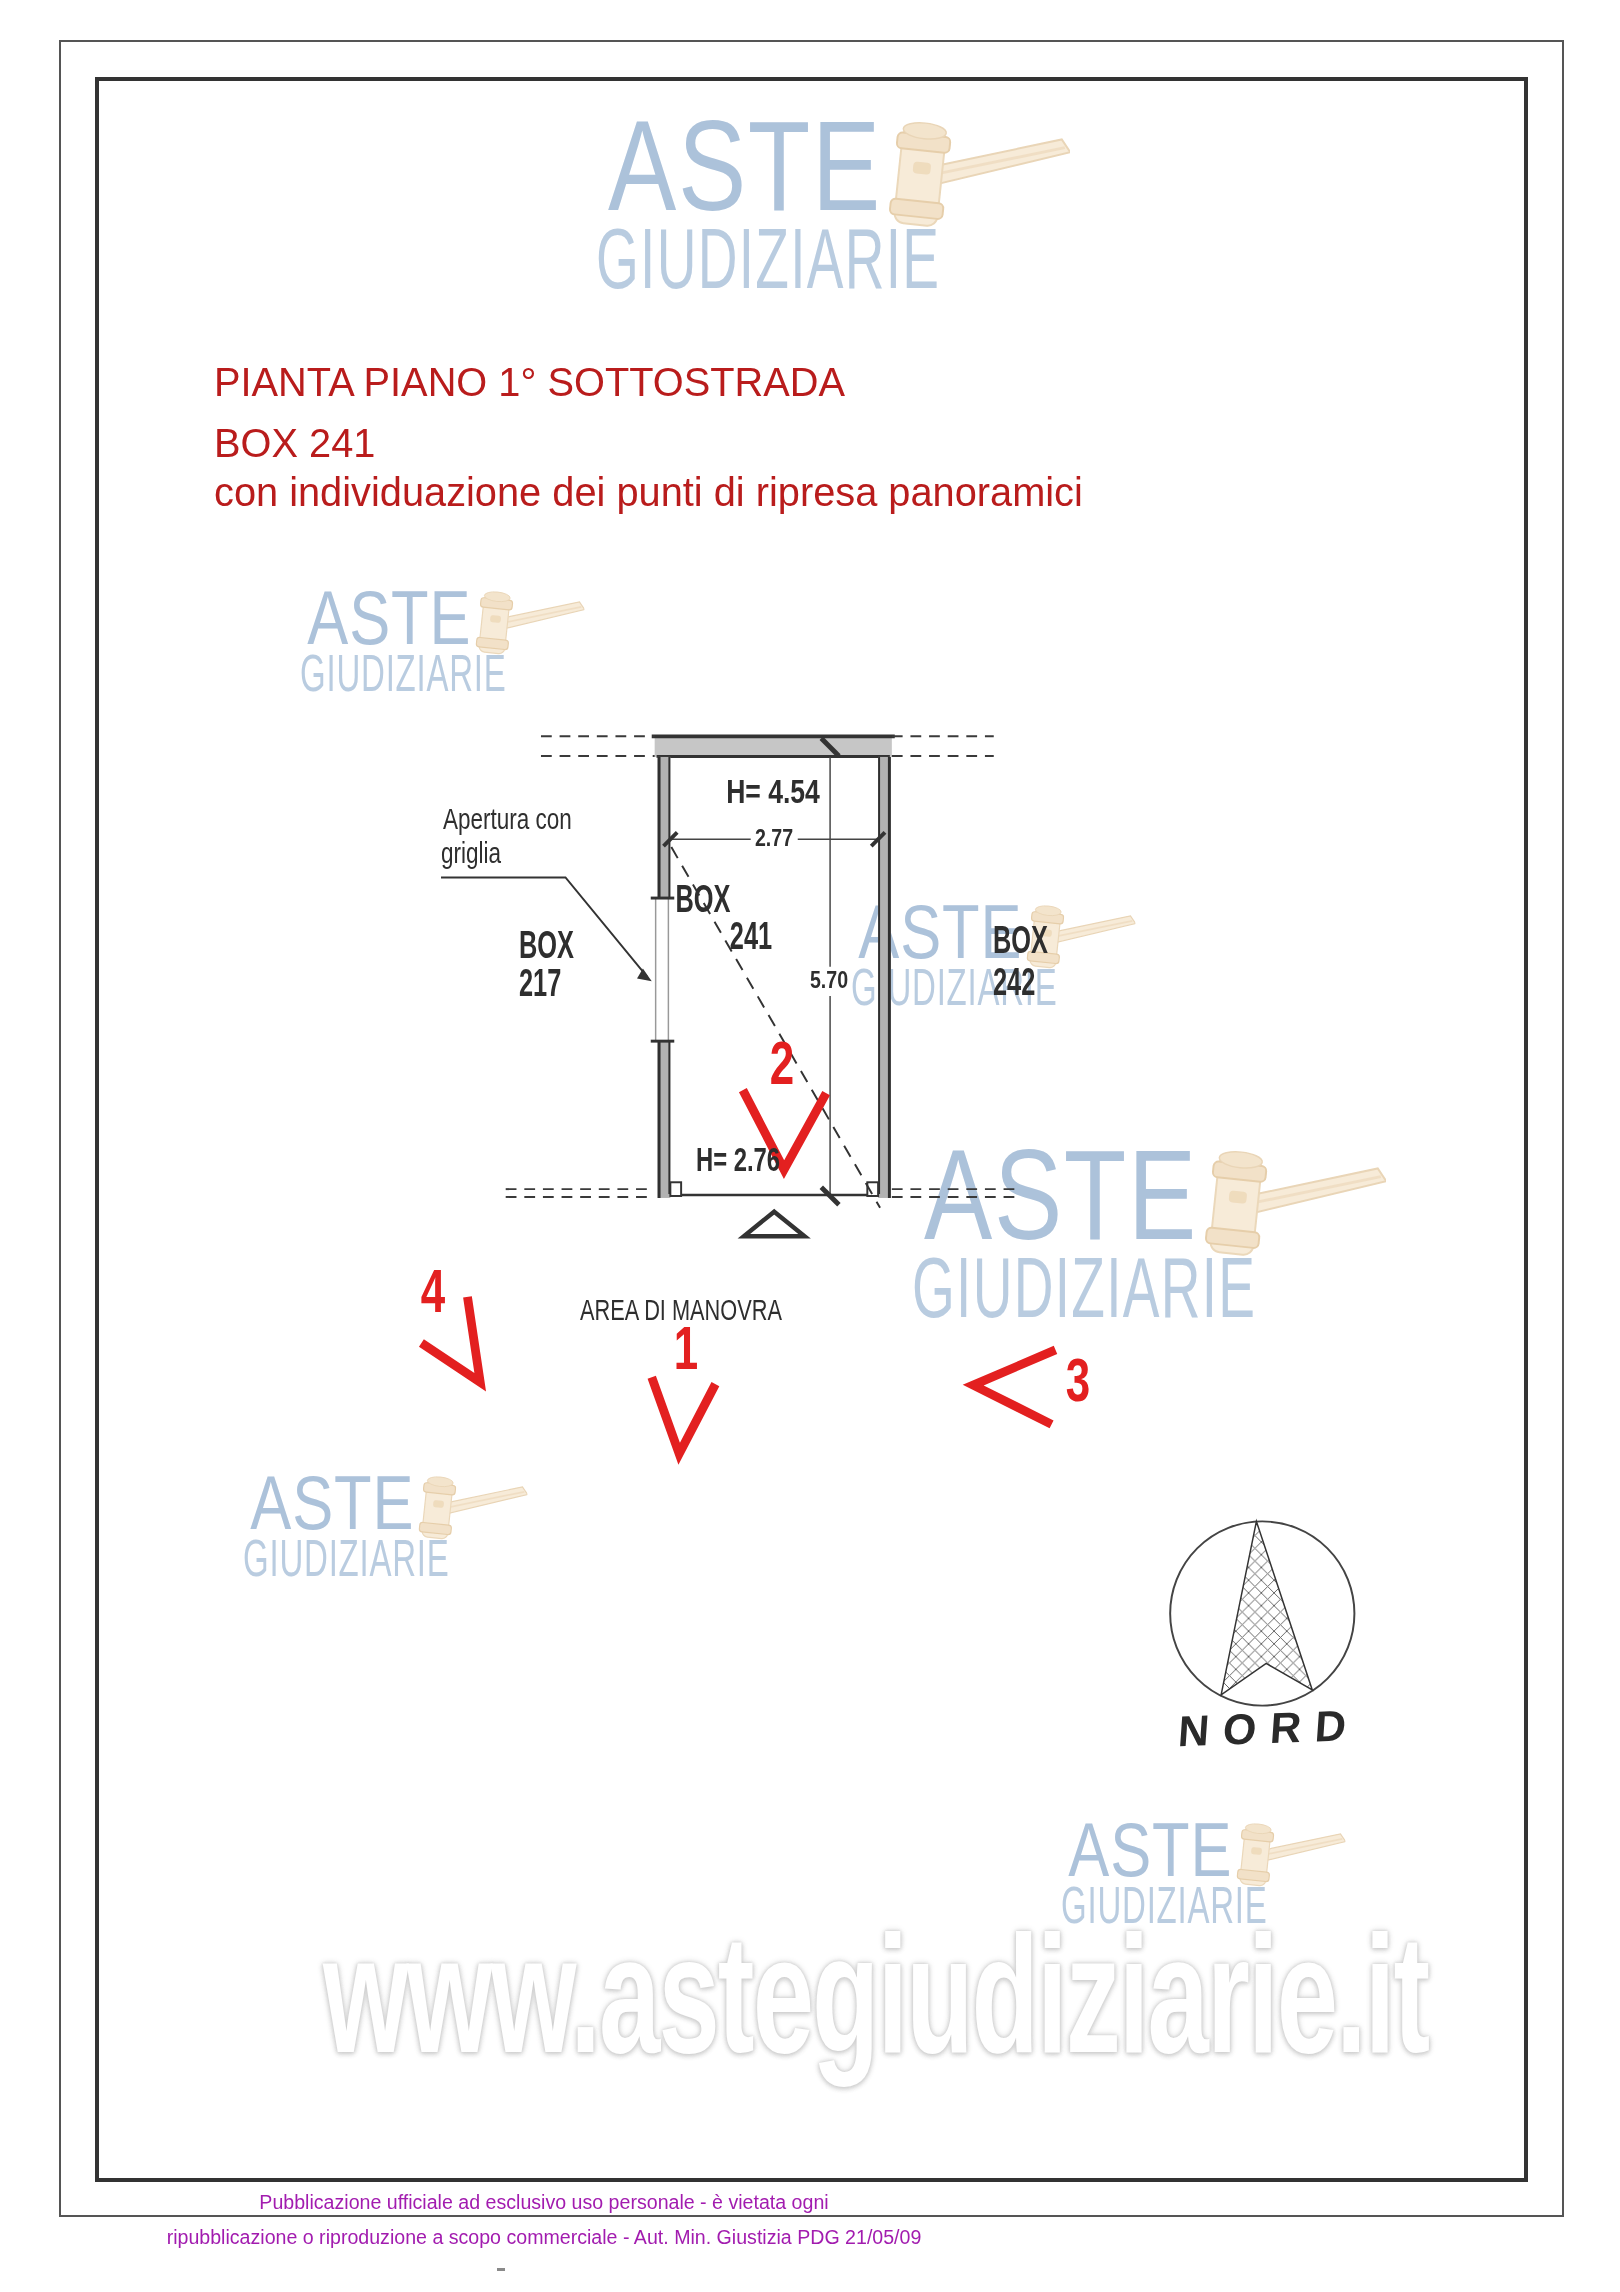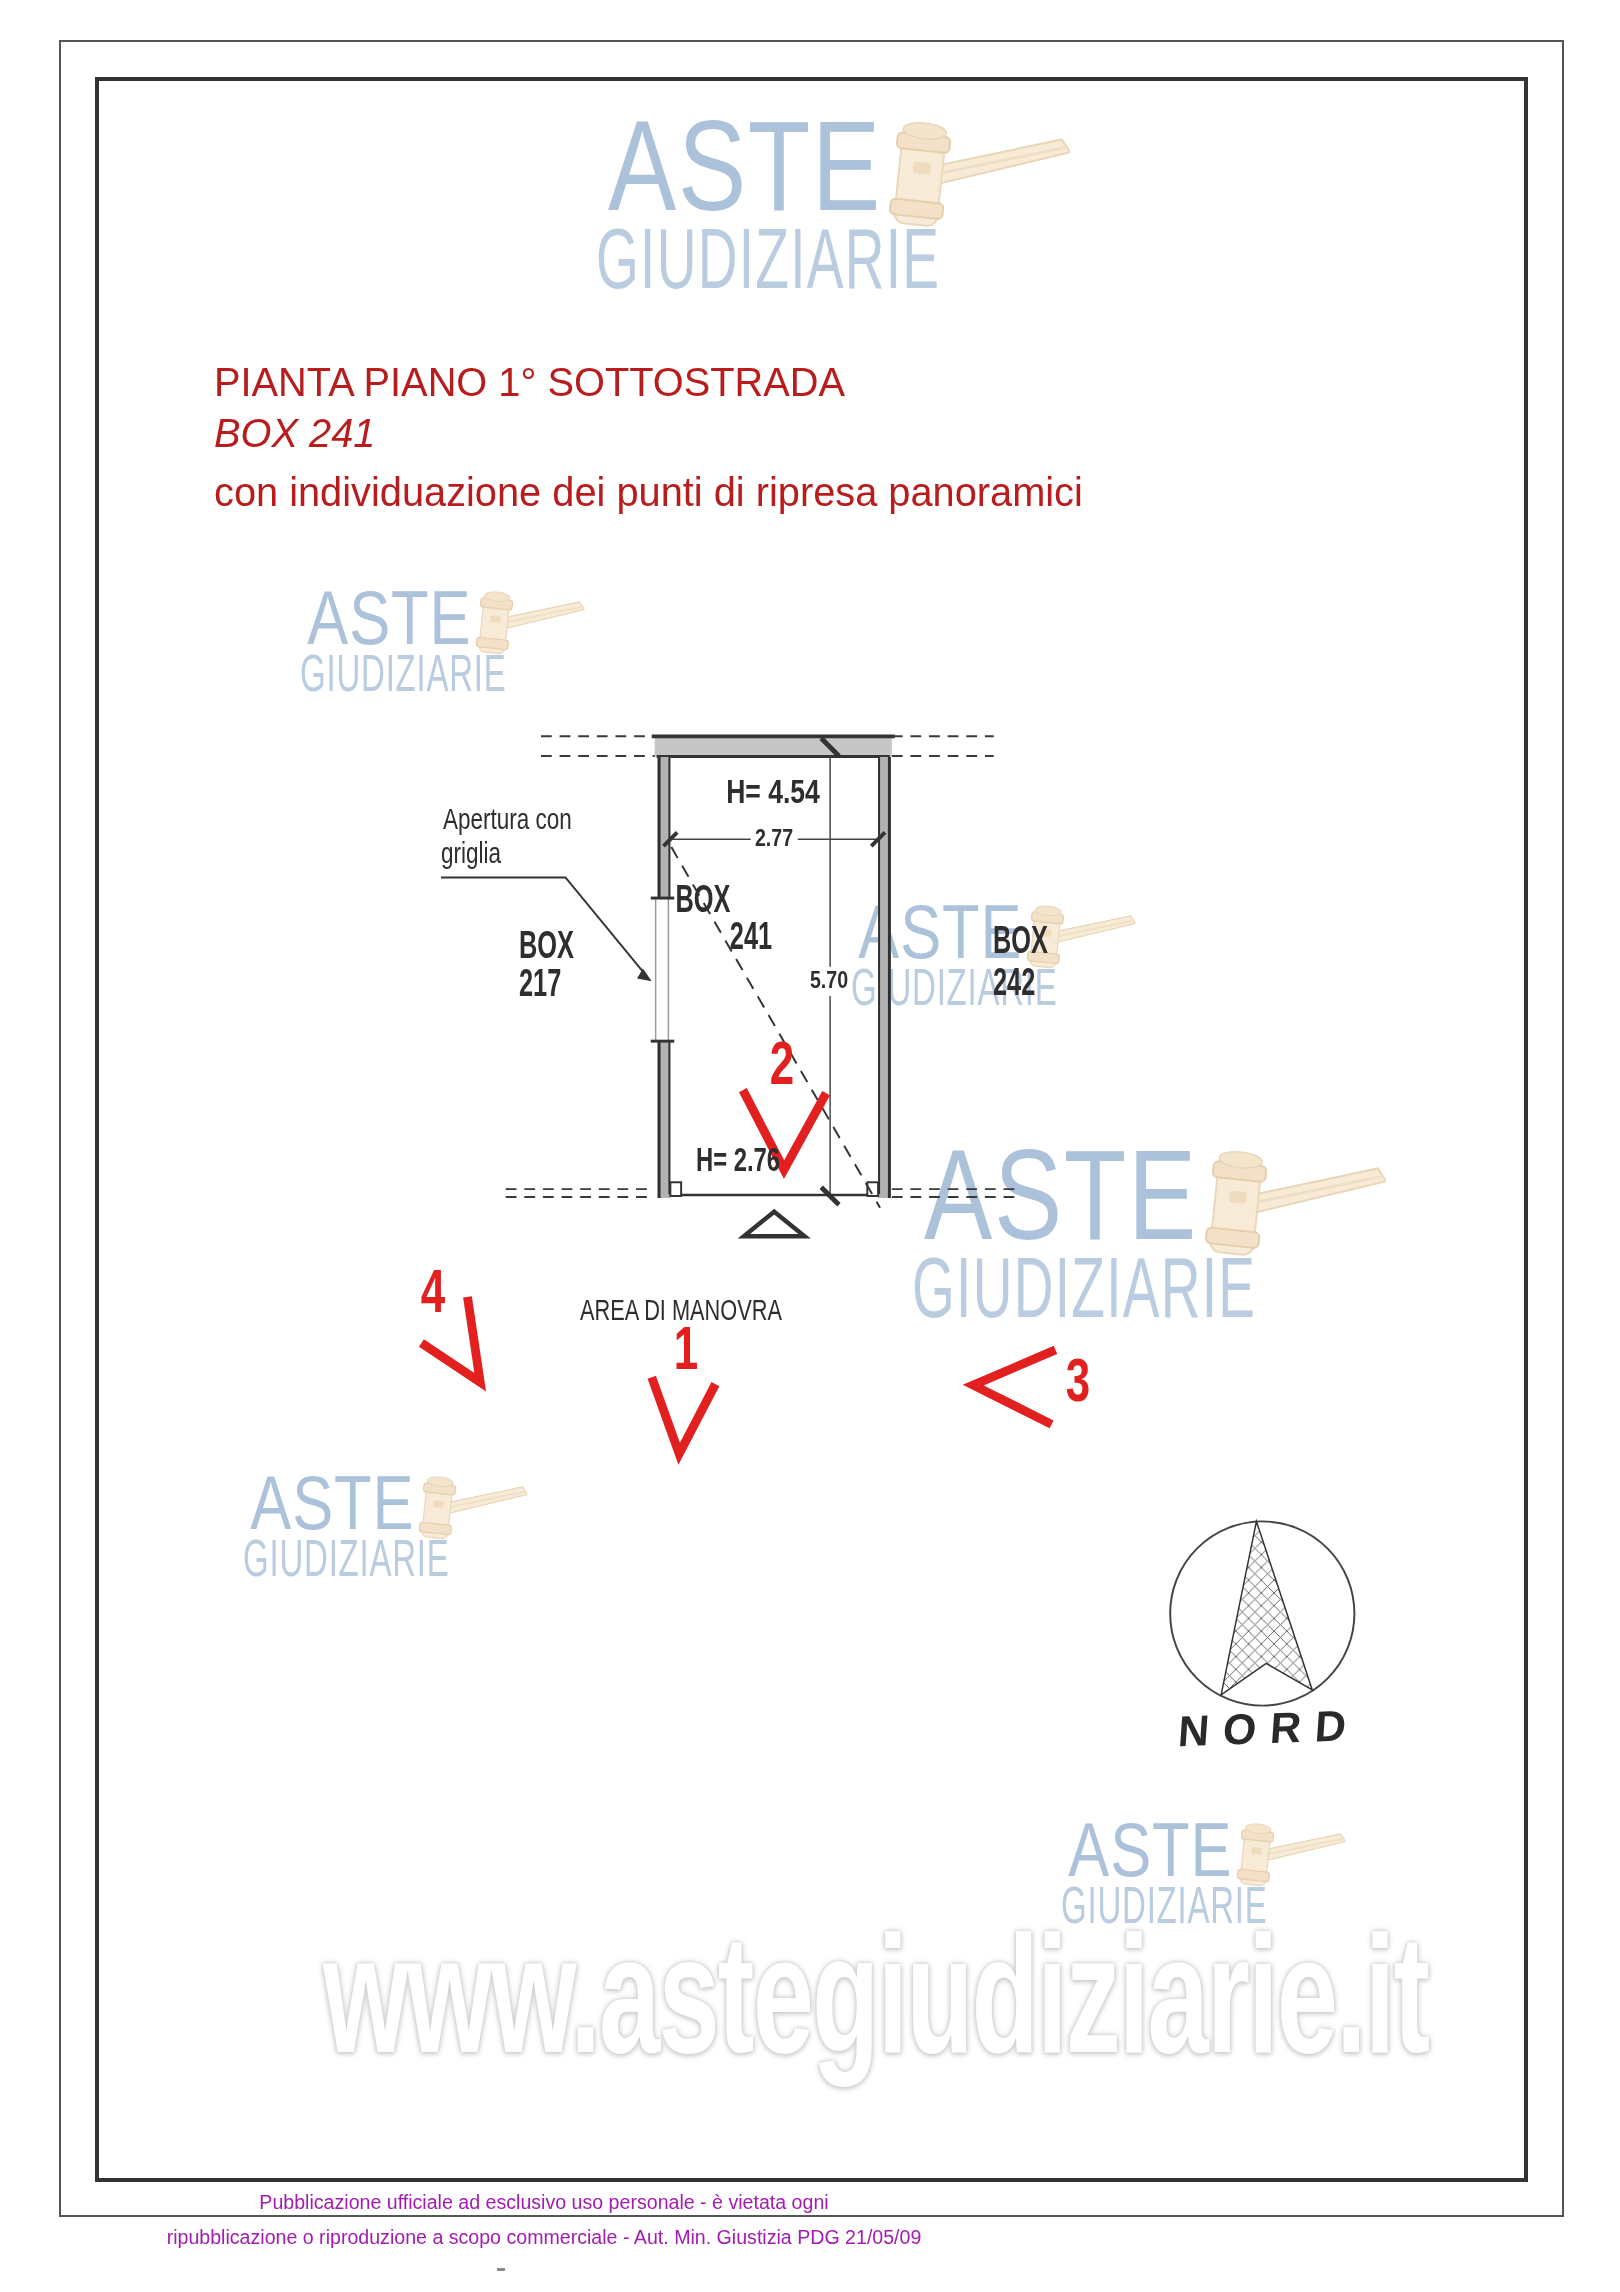--- a/index.html
+++ b/index.html
@@ -137,21 +137,21 @@
         <rect x="30" y="22" width="44" height="98" rx="10" fill="#f6e8d2" stroke="#e8d2b0" stroke-width="2"></rect>
         <rect x="25" y="28" width="54" height="16" rx="5" fill="#f0ddc0" stroke="#e2c79e" stroke-width="2"></rect>
         <rect x="25" y="96" width="54" height="16" rx="5" fill="#f0ddc0" stroke="#e2c79e" stroke-width="2"></rect>
         <ellipse cx="52" cy="24" rx="22" ry="8" fill="#f2e0c4" stroke="#e6cfac" stroke-width="1.5"></ellipse>
         <rect x="44" y="56" width="18" height="12" rx="4" fill="#ecd6b4"></rect>
       </g>
     </svg>
   </div>
 
   <div class="abs title-line" style="top:362px;"><span>PIANTA PIANO 1° SOTTOSTRADA</span></div>
-  <div class="abs title-line" style="top:413px;font-style:italic;"><span>BOX 241</span></div>
+  <div class="abs title-line" style="top:423px;"><span>BOX 241</span></div>
   <div class="abs title-line" style="top:472px;"><span>con individuazione dei punti di ripresa panoramici</span></div>
 
   <svg id="plan-svg" width="1620" height="2293" viewBox="0 0 1653 2339">
     <defs>
       <pattern id="xh" width="13" height="13" patternUnits="userSpaceOnUse">
         <path d="M0,13 L13,0 M0,0 L13,13" stroke="#666" stroke-width="1" fill="none"></path>
       </pattern>
     </defs>
 
     <g>

